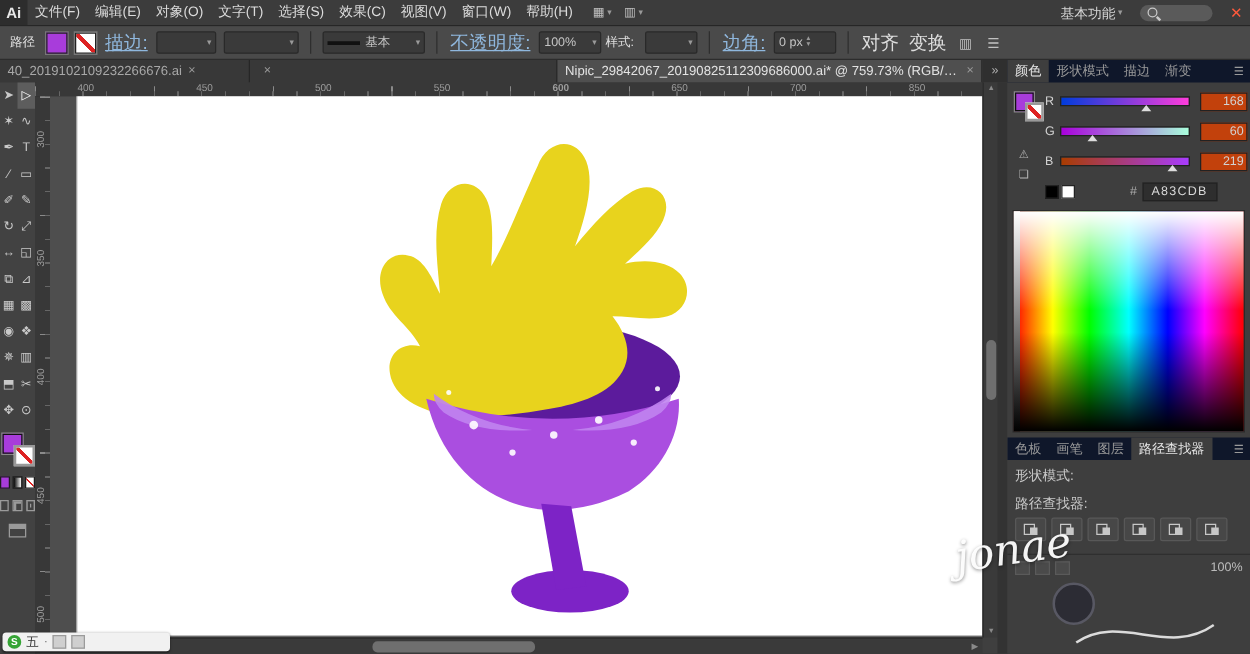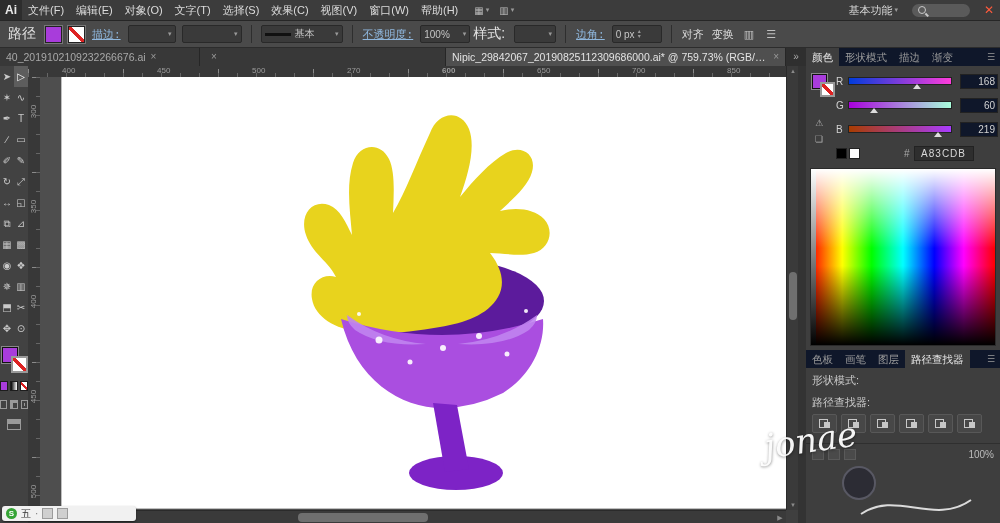--- a/index.html
+++ b/index.html
@@ -13,22 +13,22 @@
   .mb-icon{font-size:10px;color:#bdbdbd;margin-left:10px;}
   .mb-caret{font-size:7px;color:#9a9a9a;margin-left:2px;}
   .workspace{margin-left:auto;display:flex;align-items:center;font-size:11px;color:#d5d5d5;padding:0 6px;}
   .search-pill{width:58px;height:13px;background:#5a5a5a;border-radius:7px;margin:0 8px;display:flex;align-items:center;}
   .mag{width:6px;height:6px;border:1.5px solid #c9c9c9;border-radius:50%;position:relative;margin-left:6px;}
   .mag::after{content:"";position:absolute;width:4px;height:1.5px;background:#c9c9c9;transform:rotate(45deg);right:-4px;bottom:-2px;}
   .close-x{color:#ff5a3c;font-size:12px;font-weight:bold;margin:0 6px;}
   
   .controlbar{position:absolute;left:0;top:21px;width:1000px;height:27px;background:#4a4a4a;
               border-bottom:1px solid #2c2c2c;display:flex;align-items:center;padding-left:8px;box-sizing:border-box;}
-  .clabel{color:#e0e0e0;font-size:14px;margin-right:6px;white-space:nowrap;}
-  .link{color:#8fb7dd;text-decoration:underline;font-size:11px;margin:0 4px;white-space:nowrap;font-family:Liberation Mono, monospace;}
+  .clabel{color:#e0e0e0;font-size:10px;margin-right:6px;white-space:nowrap;}
+  .link{color:#8fb7dd;text-decoration:underline;font-size:15px;margin:0 4px;white-space:nowrap;}
   .swatch{width:15px;height:15px;border:1px solid #222;box-shadow:0 0 0 1px #777;margin:0 3px;}
   .swatch.fill{background:#a83cdb;}
   .swatch.stroke{background:linear-gradient(45deg,transparent 42%,#d22 42%,#d22 58%,transparent 58%),#fff;}
   .sel{height:16px;background:#3a3a3a;border:1px solid #292929;border-radius:2px;display:flex;align-items:center;
        padding:0 3px;color:#c5c5c5;font-size:10px;margin:0 3px;}
   .sel .mb-caret{margin-left:auto;padding-left:4px;}
   .strokeline{display:inline-block;width:26px;height:3px;background:#111;margin-right:4px;}
   .vsep{width:1px;height:18px;background:#2e2e2e;margin:0 6px;}
   .spin{display:flex;flex-direction:column;line-height:5px;font-size:6px;color:#999;margin-left:3px;}
   .cb-icon{font-size:11px;color:#c0c0c0;margin:0 6px;}
@@ -94,21 +94,21 @@
   .cfs-stroke{position:absolute;left:8px;top:8px;width:11px;height:11px;border:2px solid #999;
               background:linear-gradient(45deg,transparent 40%,#d22 40%,#d22 60%,transparent 60%),#fff;}
   .cicon{position:absolute;left:9px;font-size:9px;color:#b5b5b5;}
   .srow{position:absolute;left:30px;height:14px;display:flex;align-items:center;}
   .slabel{width:12px;font-size:10px;color:#d2d2d2;}
   .track{position:relative;width:102px;height:6px;border:1px solid #222;}
   .track.r{background:linear-gradient(90deg,rgb(0,60,219),rgb(255,60,219));}
   .track.g{background:linear-gradient(90deg,rgb(168,0,219),rgb(168,255,219));}
   .track.b{background:linear-gradient(90deg,rgb(168,60,0),rgb(168,60,255));}
   .thumb{position:absolute;top:6px;width:0;height:0;border-left:4px solid transparent;border-right:4px solid transparent;border-bottom:5px solid #ddd;}
-  .sval{width:32px;height:13px;margin-left:8px;background:#0f172a;border:1px solid #222;color:#d2d2d2;
+  .sval{width:32px;height:13px;margin-left:8px;background:#c2410c;border:1px solid #222;color:#d2d2d2;
         font-size:10px;text-align:right;padding:0 2px;line-height:13px;}
   .hexrow{position:absolute;left:30px;top:80px;display:flex;align-items:center;}
   .bw{width:9px;height:9px;border:1px solid #222;}
   .bw.k{background:#000;} .bw.w{background:#fff;margin-left:2px;}
   .hexpre{color:#aaa;font-size:10px;margin:0 4px 0 44px;}
   .hexbox{width:58px;height:13px;background:#2e2e2e;border:1px solid #222;color:#d8d8d8;font-size:10px;
           text-align:center;line-height:13px;letter-spacing:1px;}
   .spectrum{position:relative;margin:4px 4px 0;height:176px;border:1px solid #2a2a2a;
     background:linear-gradient(to bottom,#fff 0%,rgba(255,255,255,0) 45%,rgba(0,0,0,0) 55%,#000 100%),
                linear-gradient(to right,#f00 0%,#ff0 17%,#0f0 33%,#0ff 50%,#00f 67%,#f0f 83%,#f00 100%);}
@@ -272,21 +272,21 @@
       <span class="dmode d2"></span>
       <span class="dmode d3"></span>
     </div>
     <div class="scrmode"></div>
   </div>
 
   <div class="hruler">
     <span class="rnum" style="left:34px;">400</span>
     <span class="rnum" style="left:129px;">450</span>
     <span class="rnum" style="left:224px;">500</span>
-    <span class="rnum" style="left:319px;">270</span>
+    <span class="rnum" style="left:319px;">550</span>
     <span class="rnum" style="left:414px;font-weight:bold;">600</span>
     <span class="rnum" style="left:509px;text-align:center;">650</span>
     <span class="rnum" style="left:604px;">700</span>
     <span class="rnum" style="left:699px;">850</span>
   </div>
   <div class="vruler">
     <span class="rvnum" style="top:30px;">300</span>
     <span class="rvnum" style="top:125px;">350</span>
     <span class="rvnum" style="top:220px;">400</span>
     <span class="rvnum" style="top:315px;">450</span>

